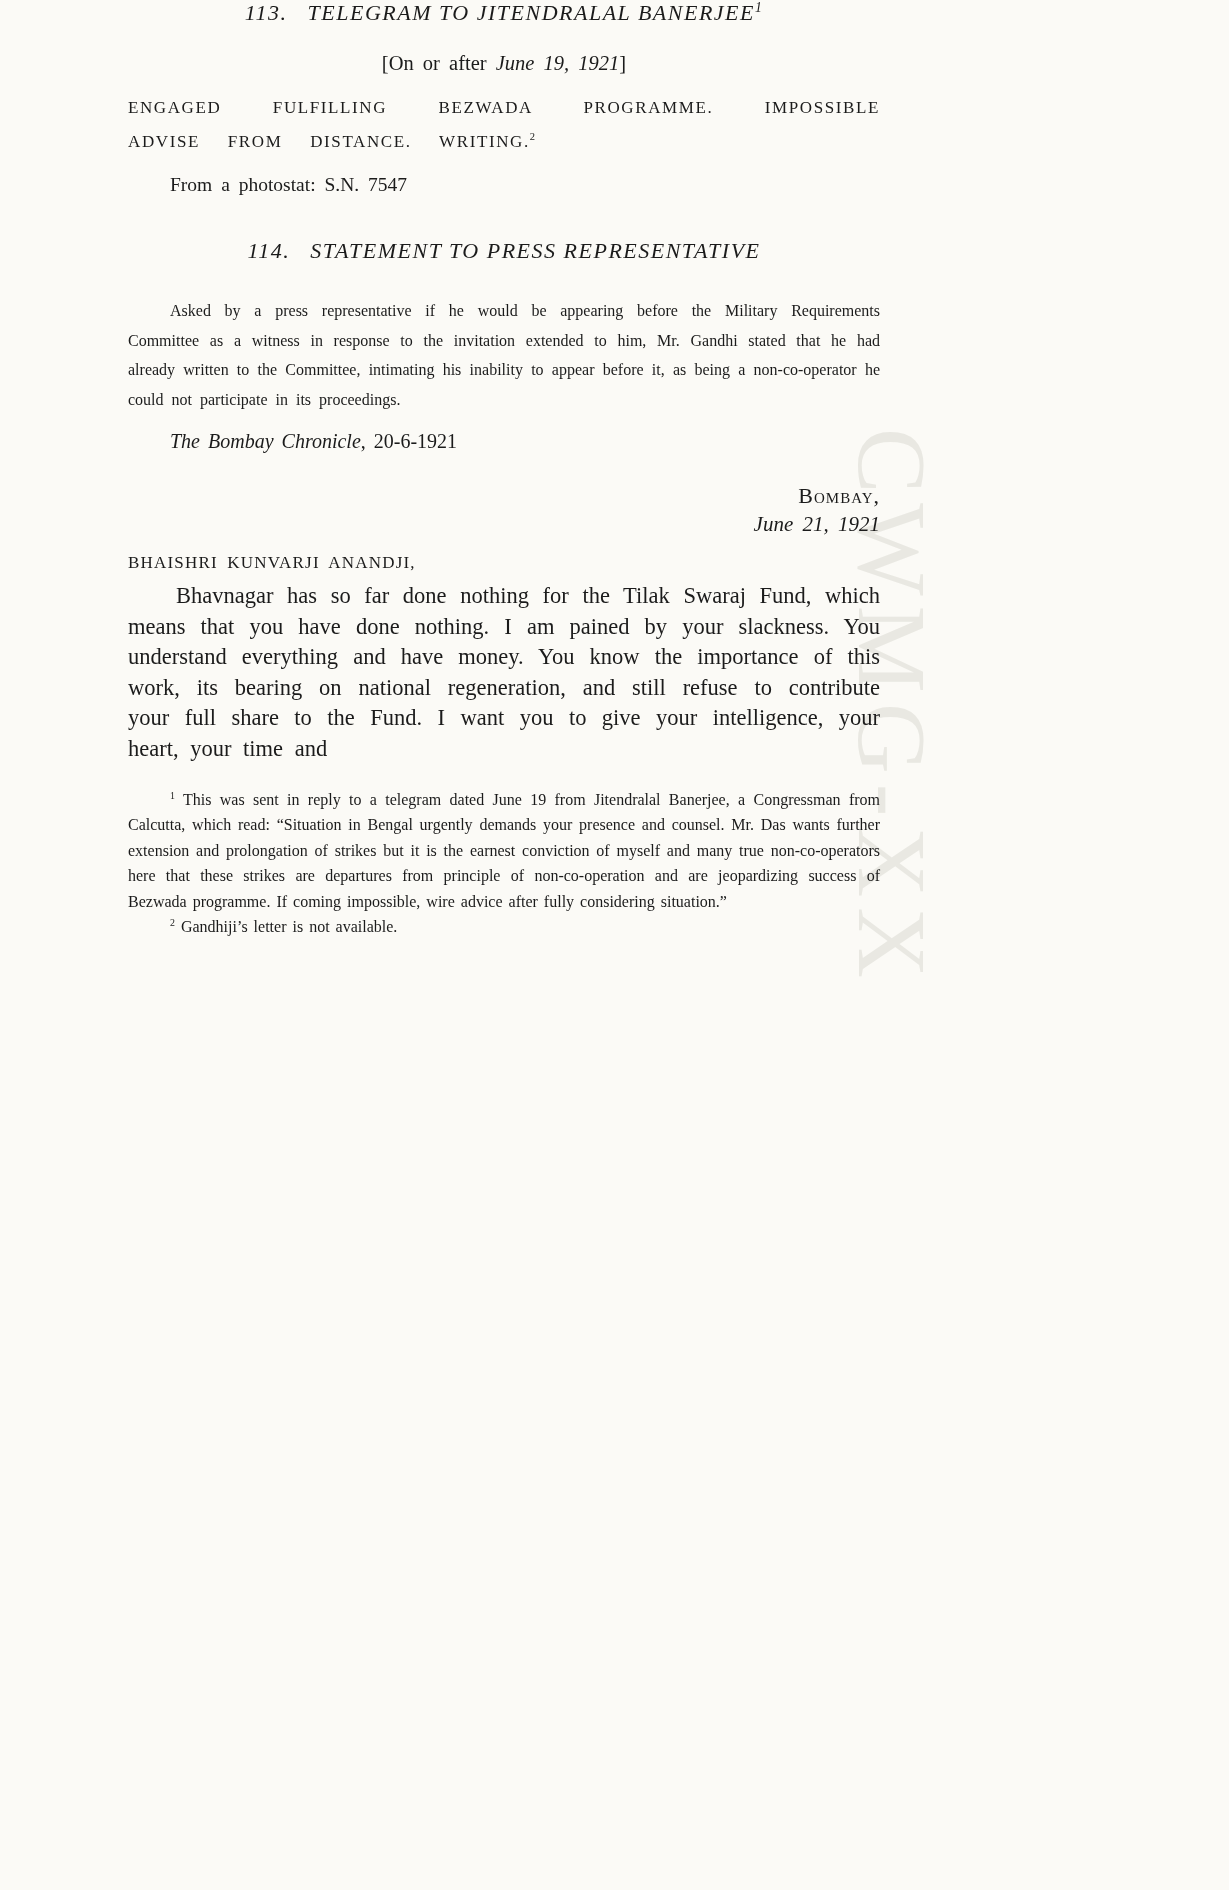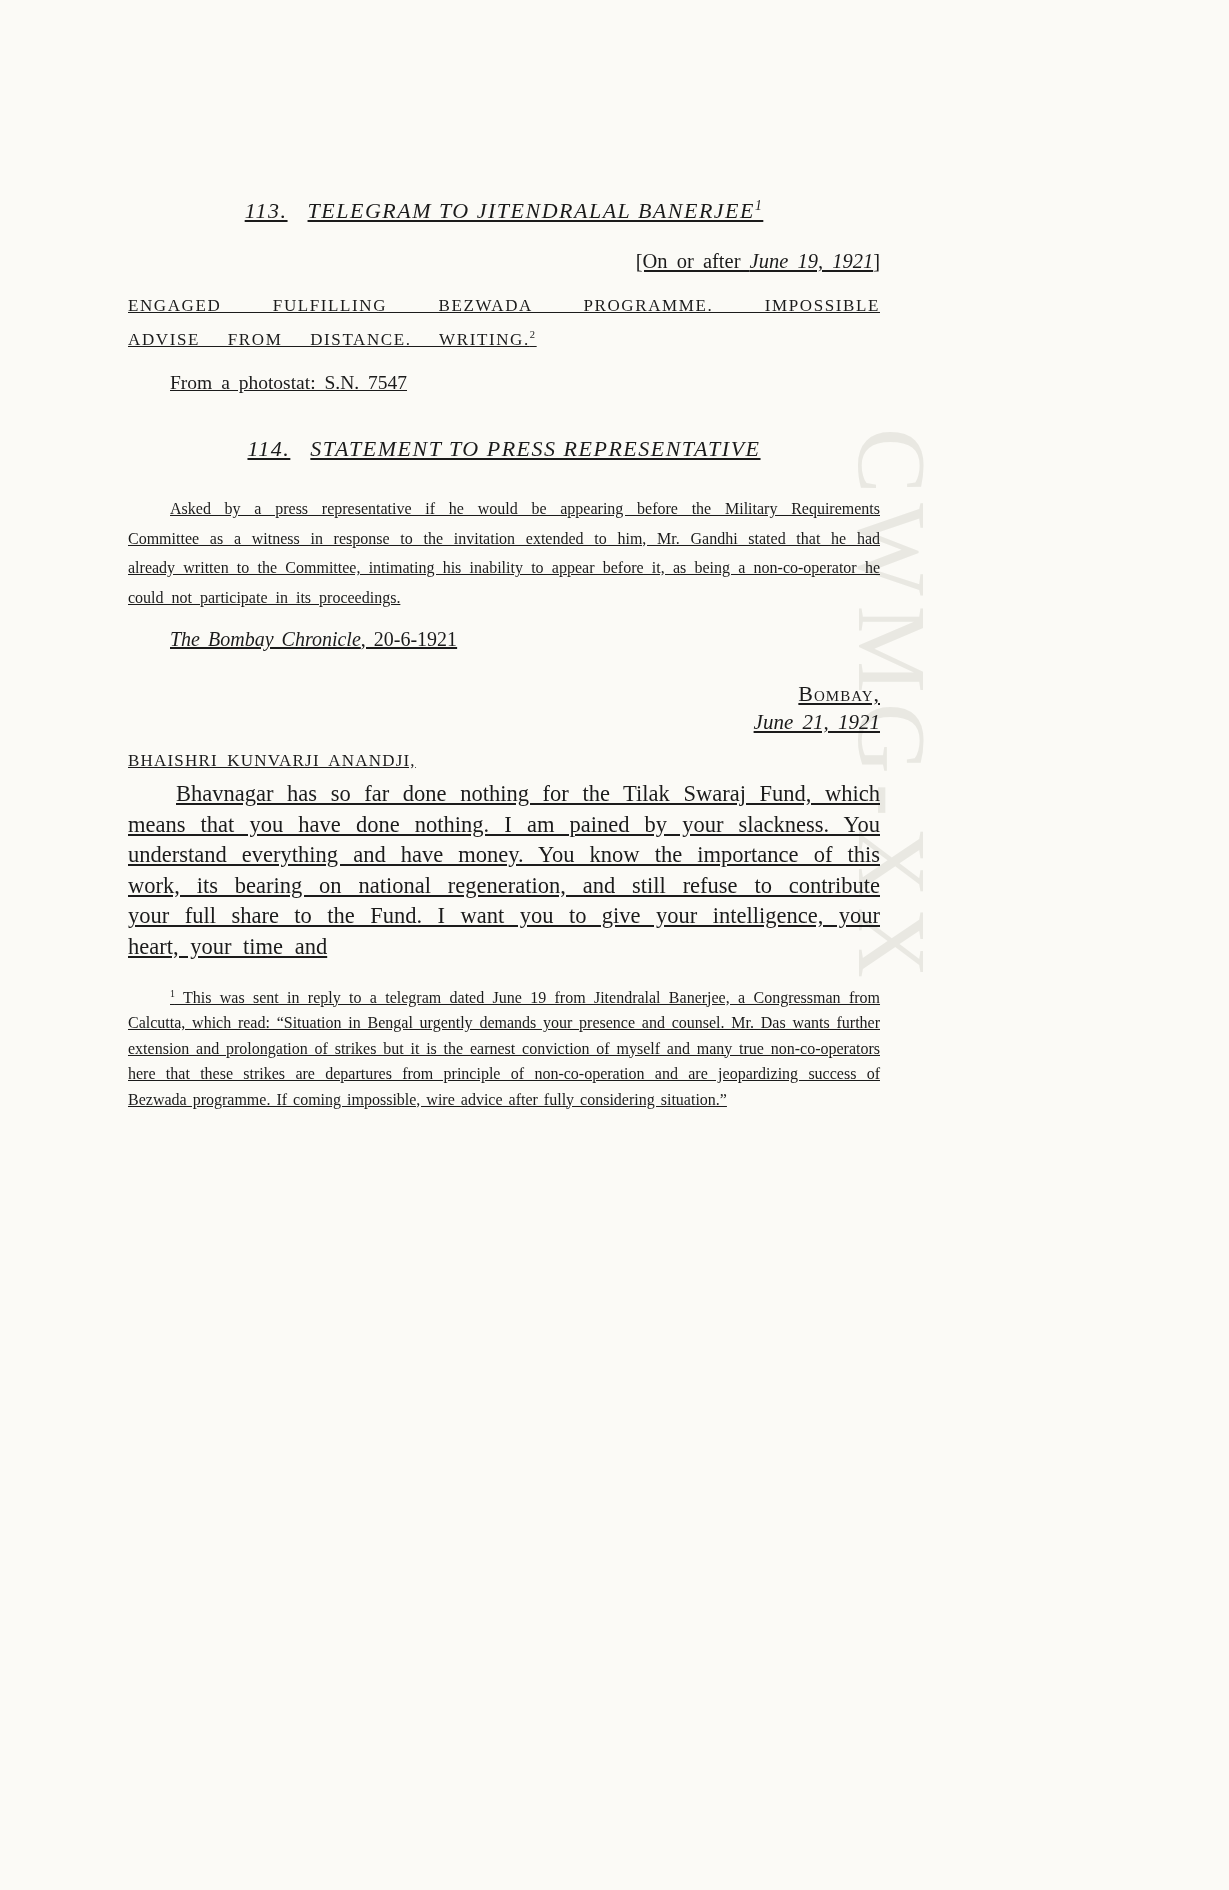--- a/index.html
+++ b/index.html
@@ -26,42 +26,40 @@
     letter-spacing: 10px;
     color: #e9e8e2;
     z-index: 0;
     user-select: none;
   }
   .content {
     position: relative;
     z-index: 1;
     margin-left: 128px;
     width: 752px;
-    padding-top: 198px;
-    text-decoration: underline;
   }
   .section-heading {
     font-style: italic;
     font-weight: normal;
     font-size: 22px;
     letter-spacing: 1.5px;
     text-align: center;
     margin: 0;
   }
   .section-heading .num {
     margin-right: 20px;
   }
   sup {
     font-size: 0.62em;
     vertical-align: super;
     line-height: 0;
   }
   .dateline {
     margin-top: 26px;
-    text-align: right;
+    text-align: center;
     font-size: 20.5px;
     word-spacing: 4px;
   }
   .dateline .it { font-style: italic; }
   .telegram {
     margin-top: 16px;
     font-size: 17px;
     letter-spacing: 1.6px;
     line-height: 34px;
   }
@@ -173,16 +171,17 @@
         <div class="letter-date">June 21, 1921</div>
       </div>
 
       <div class="salutation">BHAISHRI KUNVARJI ANANDJI,</div>
 
       <p class="letter-body">Bhavnagar has so far done nothing for the Tilak Swaraj Fund, which means that you have done nothing. I am pained by your slackness. You understand everything and have money. You know the importance of this work, its bearing on national regeneration, and still refuse to contribute your full share to the Fund. I want you to give your intelligence, your heart, your time and</p>
     </div>
 
     <div class="footnotes">
       <p class="footnote"><sup>1</sup> <span>This was sent in reply to a telegram dated June 19 from Jitendralal Banerjee, a Congressman from Calcutta, which read: “Situation in Bengal urgently demands your presence and counsel. Mr. Das wants further extension and prolongation of strikes but it is the earnest conviction of myself and many true non-co-operators here that these strikes are departures from principle of non-co-operation and are jeopardizing success of Bezwada programme. If coming impossible, wire advice after fully considering situation.”</span></p>
+      <p class="footnote"><sup>2</sup> <span>Gandhiji’s letter is not available.</span></p>
     </div>
 
   </div>
 </div>
 
 </body></html>

